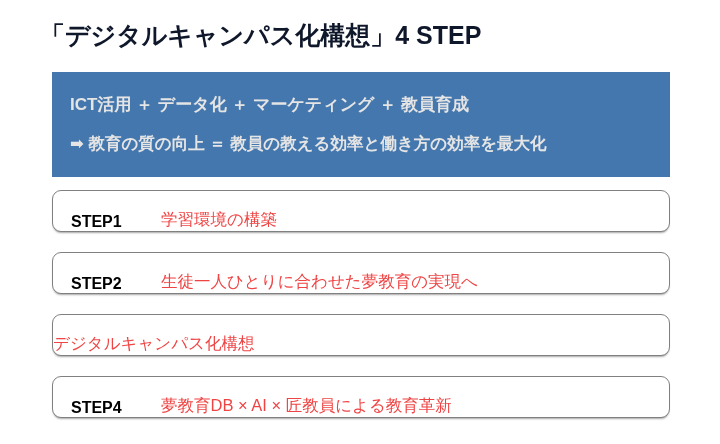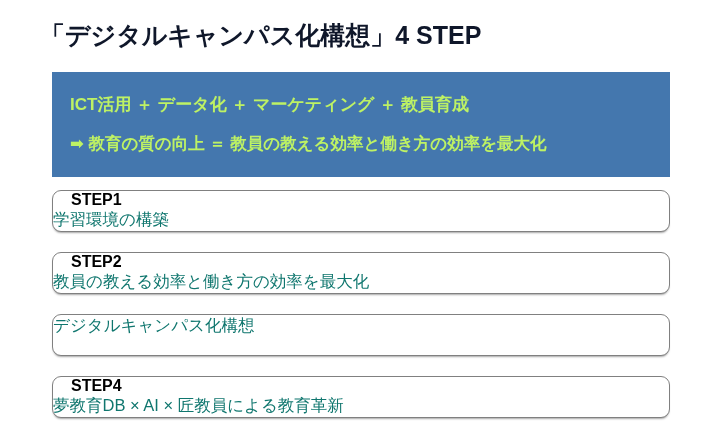--- a/index.html
+++ b/index.html
@@ -39,21 +39,21 @@
     position: absolute;
     left: 52px;
     top: 72px;
     width: 618px;
     height: 105px;
     background: #4477ae;
     box-sizing: border-box;
     padding: 14px 0 0 18px;
   }
   .banner-line {
-    color: #bef264;
+    color: #e5e5e5;
     font-weight: bold;
     font-size: 17px;
     line-height: 38px;
     white-space: nowrap;
   }
   .banner-line.second {
     font-size: 16.5px;
   }
 
   
@@ -67,41 +67,40 @@
     position: relative;
     width: 618px;
     height: 42px;
     margin-bottom: 20px;
     box-sizing: border-box;
     border: 1px solid #808080;
     border-radius: 9px;
     background: #ffffff;
     box-shadow: 0 2px 2px -1px rgba(0,0,0,0.35);
     display: flex;
-    align-items: flex-start;
-    flex-direction: column;
+    align-items: flex-end;
   }
   .step-box:last-child {
     margin-bottom: 18px;
   }
   .step-label {
     flex: 0 0 auto;
     width: 108px;
     padding-left: 18px;
     box-sizing: border-box;
     font-size: 16px;
     font-weight: bold;
     color: #000000;
     white-space: nowrap;
   }
   .step-text {
     flex: 1 1 auto;
     font-size: 16.5px;
     font-weight: normal;
-    color: #0f766e;
+    color: #ef4444;
     white-space: nowrap;
   }
 </style>
 </head>
 <body>
 
 <div class="slide">
 
   <div class="slide-title">「デジタルキャンパス化構想」4 STEP</div>
 
@@ -112,21 +111,21 @@
 
   <div class="steps">
 
     <div class="step-box">
       <div class="step-label">STEP1</div>
       <div class="step-text">学習環境の構築</div>
     </div>
 
     <div class="step-box">
       <div class="step-label">STEP2</div>
-      <div class="step-text">教員の教える効率と働き方の効率を最大化</div>
+      <div class="step-text">生徒一人ひとりに合わせた夢教育の実現へ</div>
     </div>
 
     <div class="step-box">
       <div class="step-text">デジタルキャンパス化構想</div>
     </div>
 
     <div class="step-box">
       <div class="step-label">STEP4</div>
       <div class="step-text">夢教育DB × AI × 匠教員による教育革新</div>
     </div>

